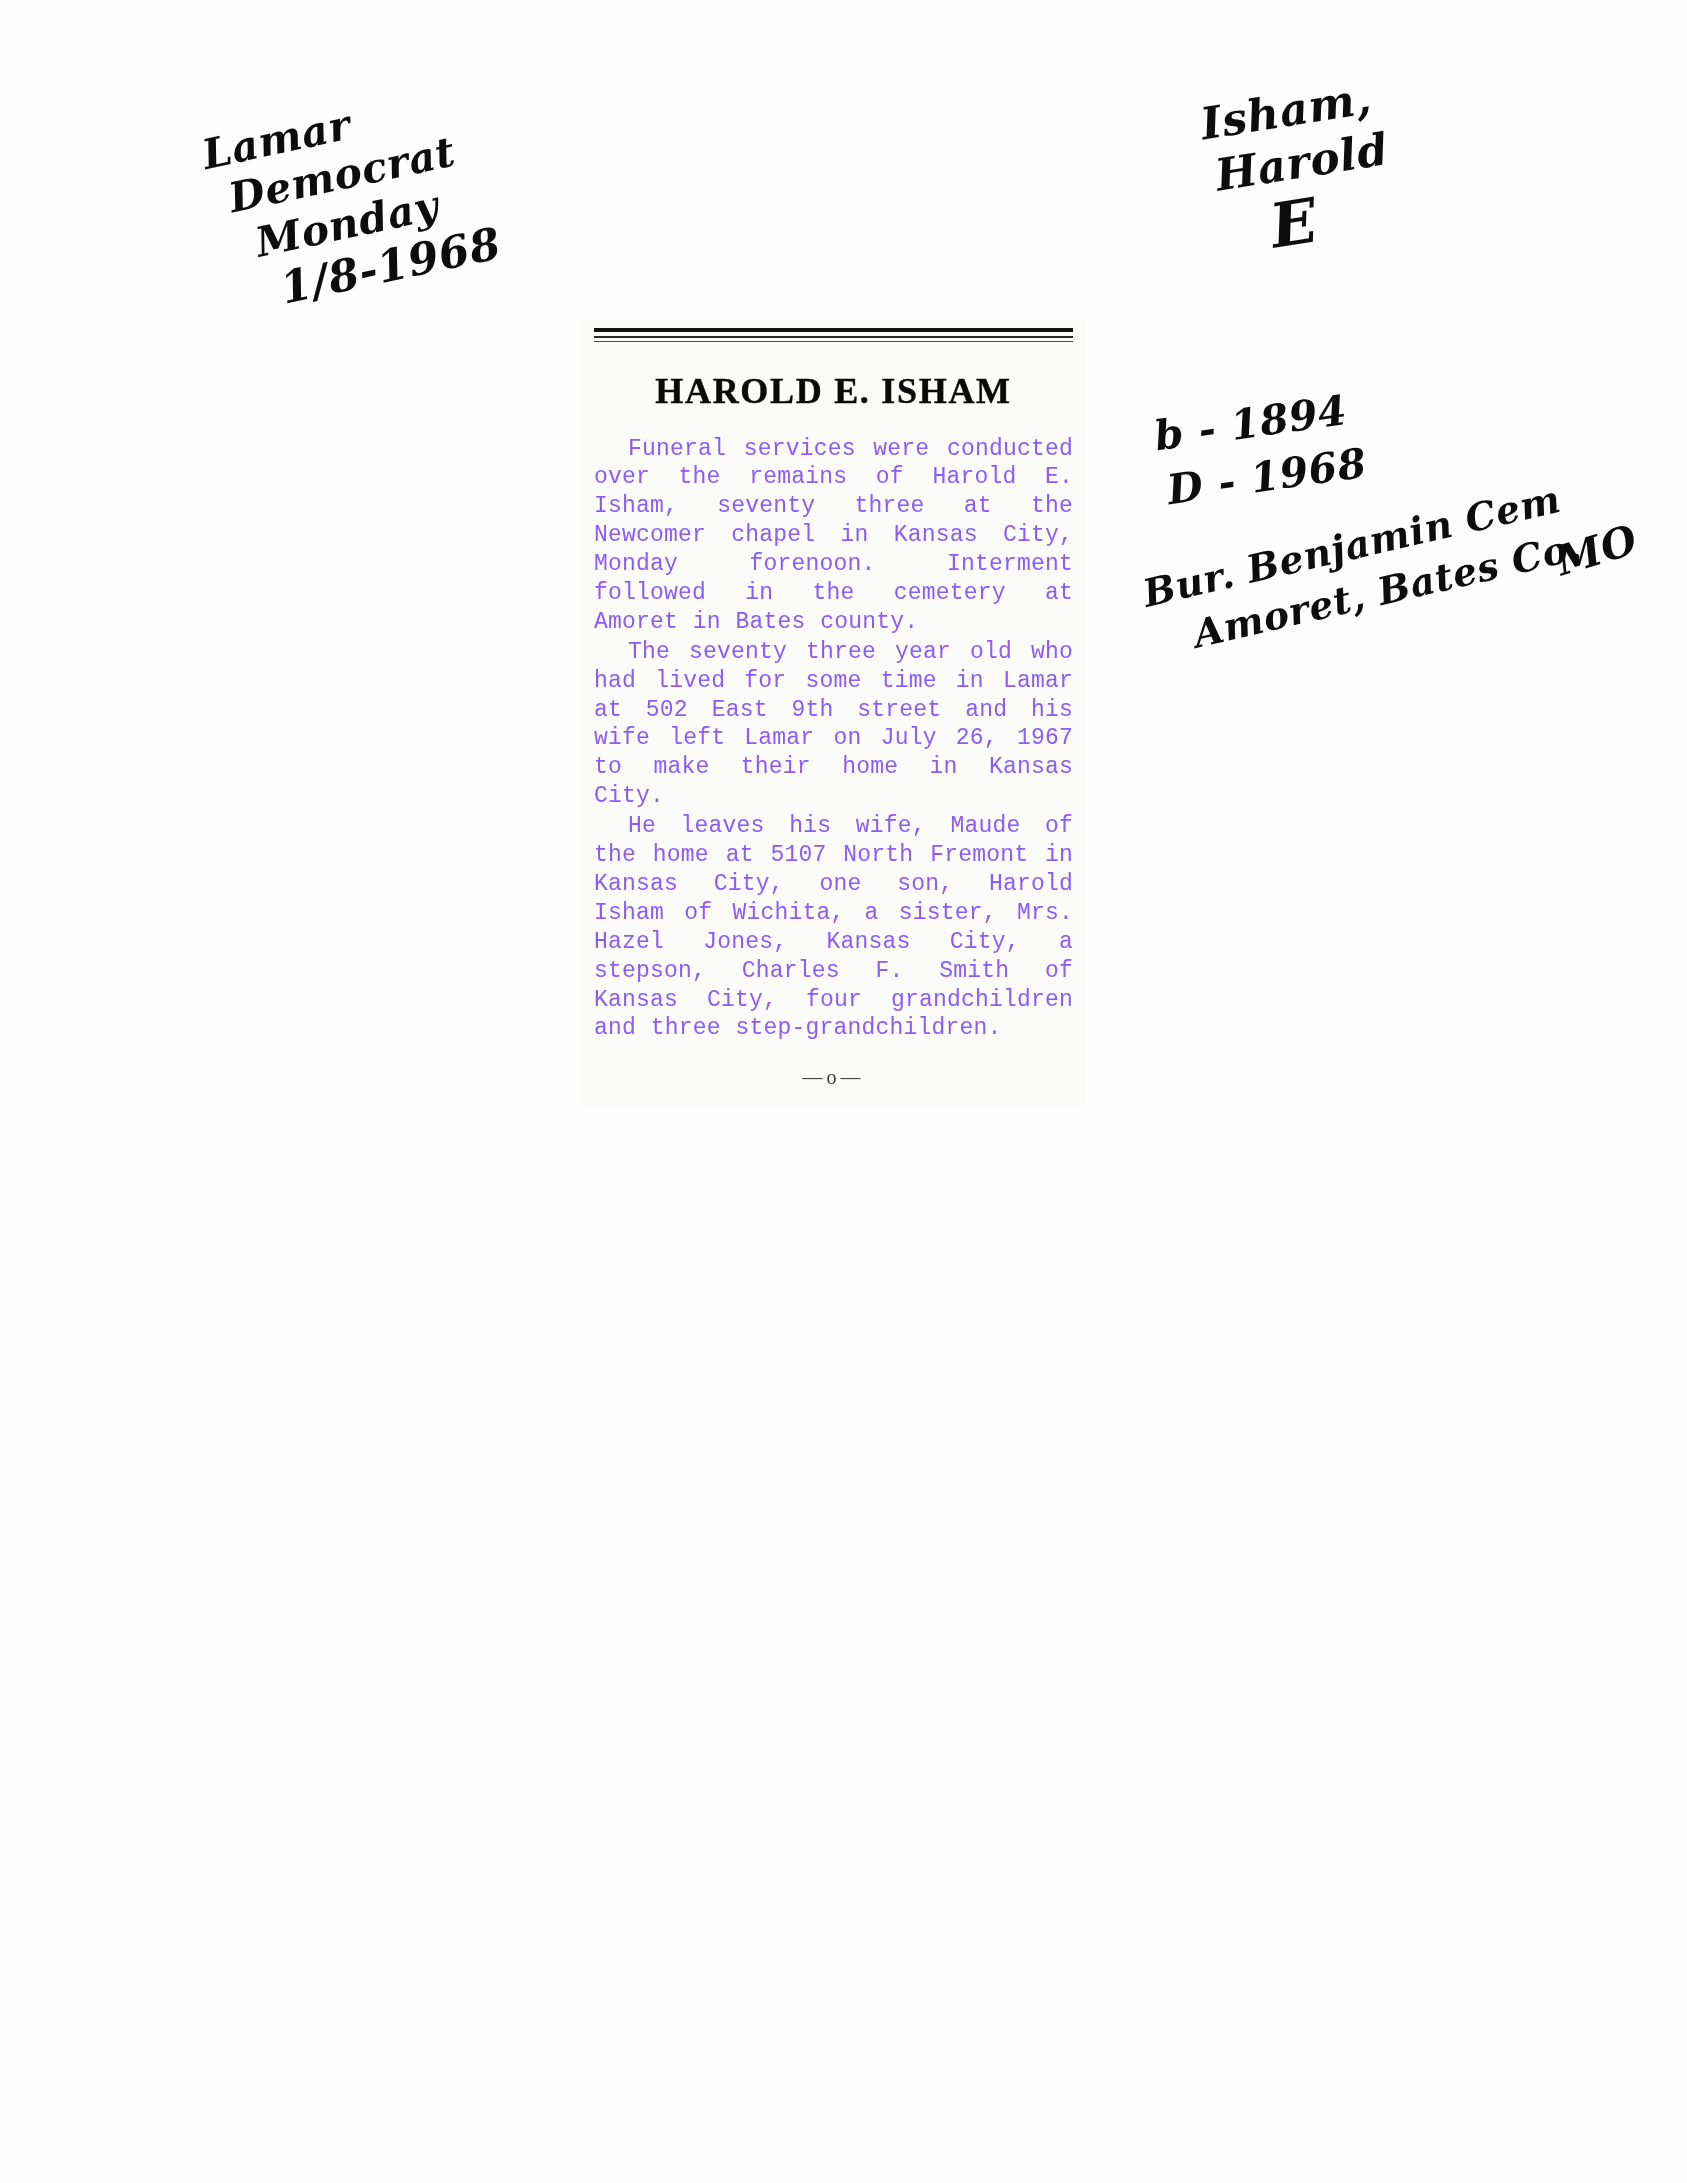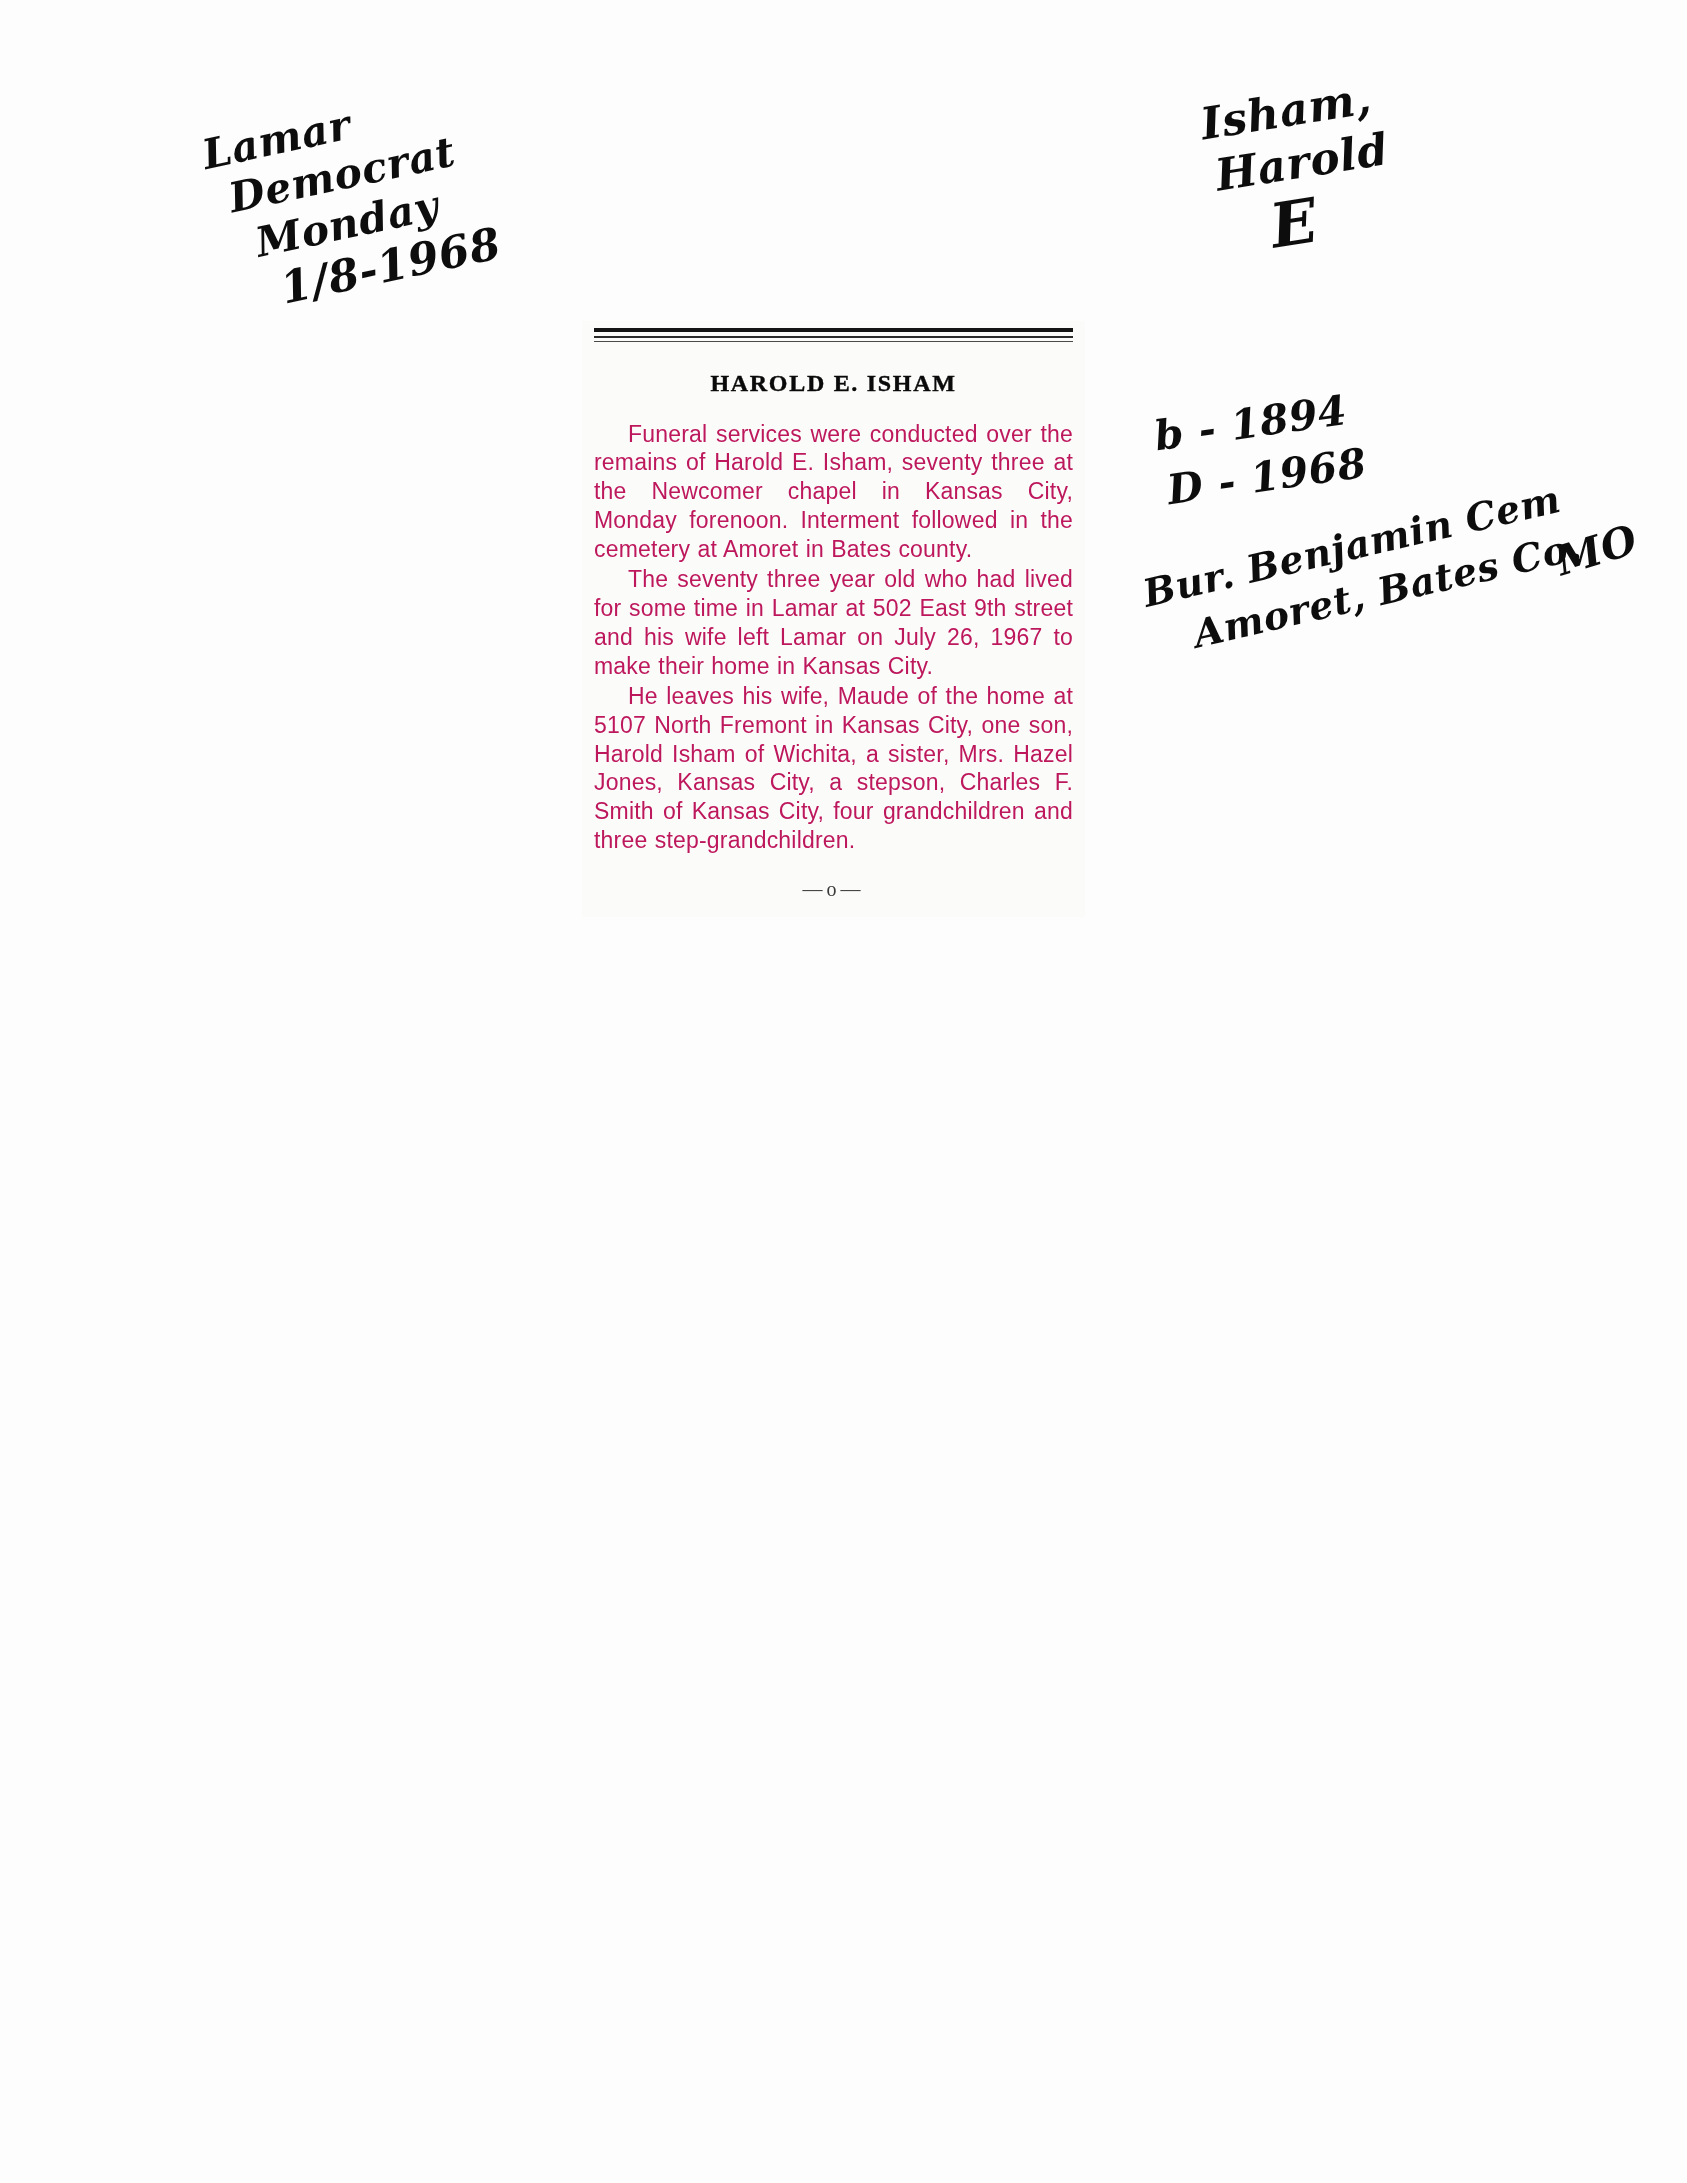--- a/index.html
+++ b/index.html
@@ -119,36 +119,36 @@
   .rule-hair {
     height: 1.3px;
     background: #4a4a4a;
     margin: 0 0 1.3px 0;
   }
 
   #clip-headline {
     text-align: center;
     font-family: "Liberation Serif", serif;
     font-weight: 700;
-    font-size: 24px;
+    font-size: 36px;
     letter-spacing: 1.7px;
     margin: 28px 0 22.5px 0;
     color: #0a0a0a;
     -webkit-text-stroke: 0.4px #0a0a0a;
   }
 
   .clip-para {
-    font-family: Liberation Sans, sans-serif;
+    font-family: Liberation Mono, monospace;
     font-size: 23px;
     line-height: 1.255;
     text-align: justify;
     text-justify: inter-word;
     margin: 0 0 1.3px 0;
     text-indent: 34px;
-    color: #be185d;
+    color: #8b5cf6;
     letter-spacing: 0.2px;
     word-spacing: 0.7px;
   }
 
   #clip-end {
     text-align: center;
     margin-top: 22.5px;
     font-size: 20px;
     letter-spacing: 4px;
     color: #3a3a3a;

